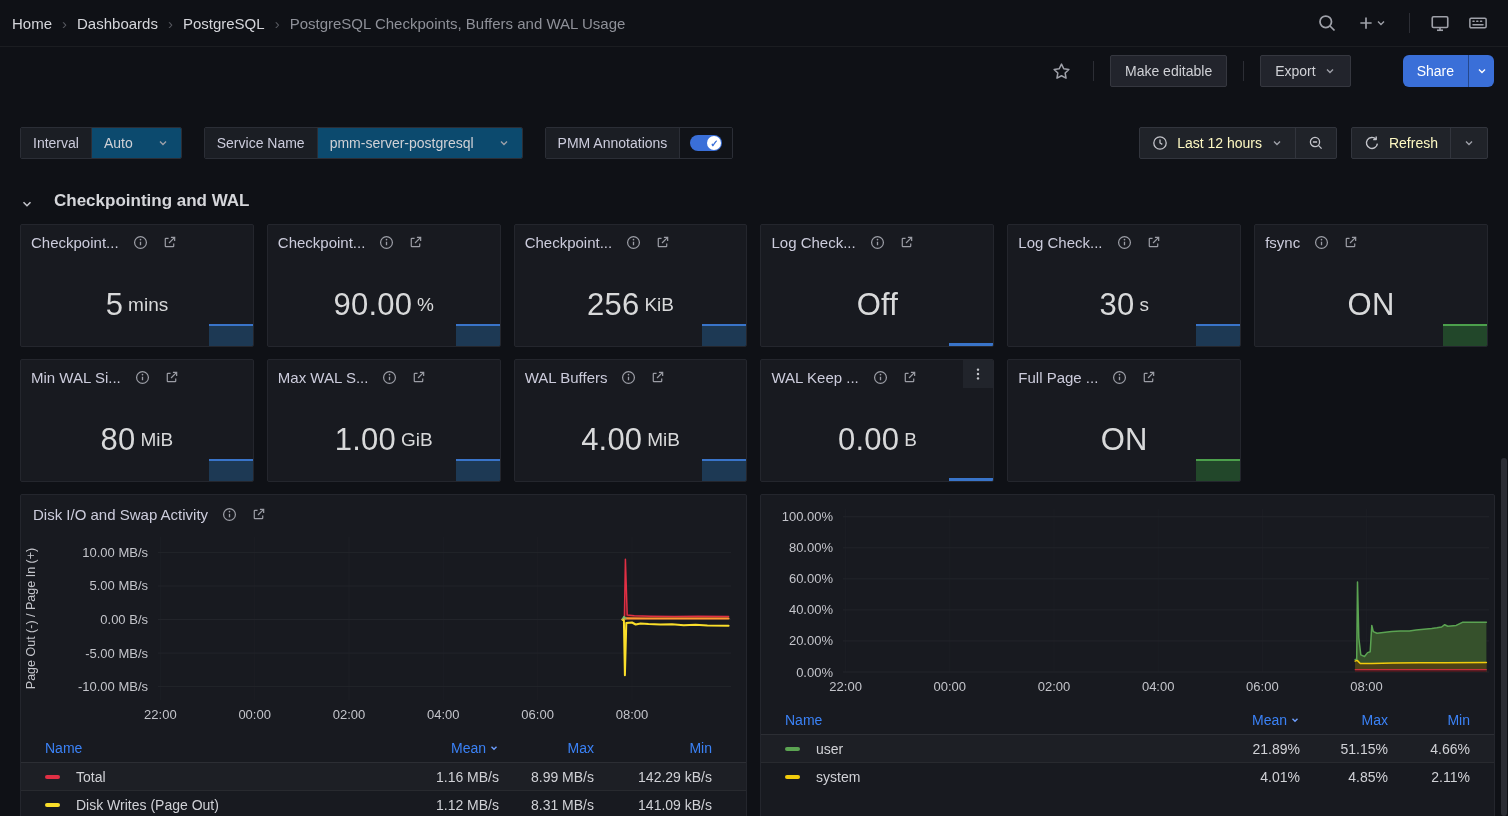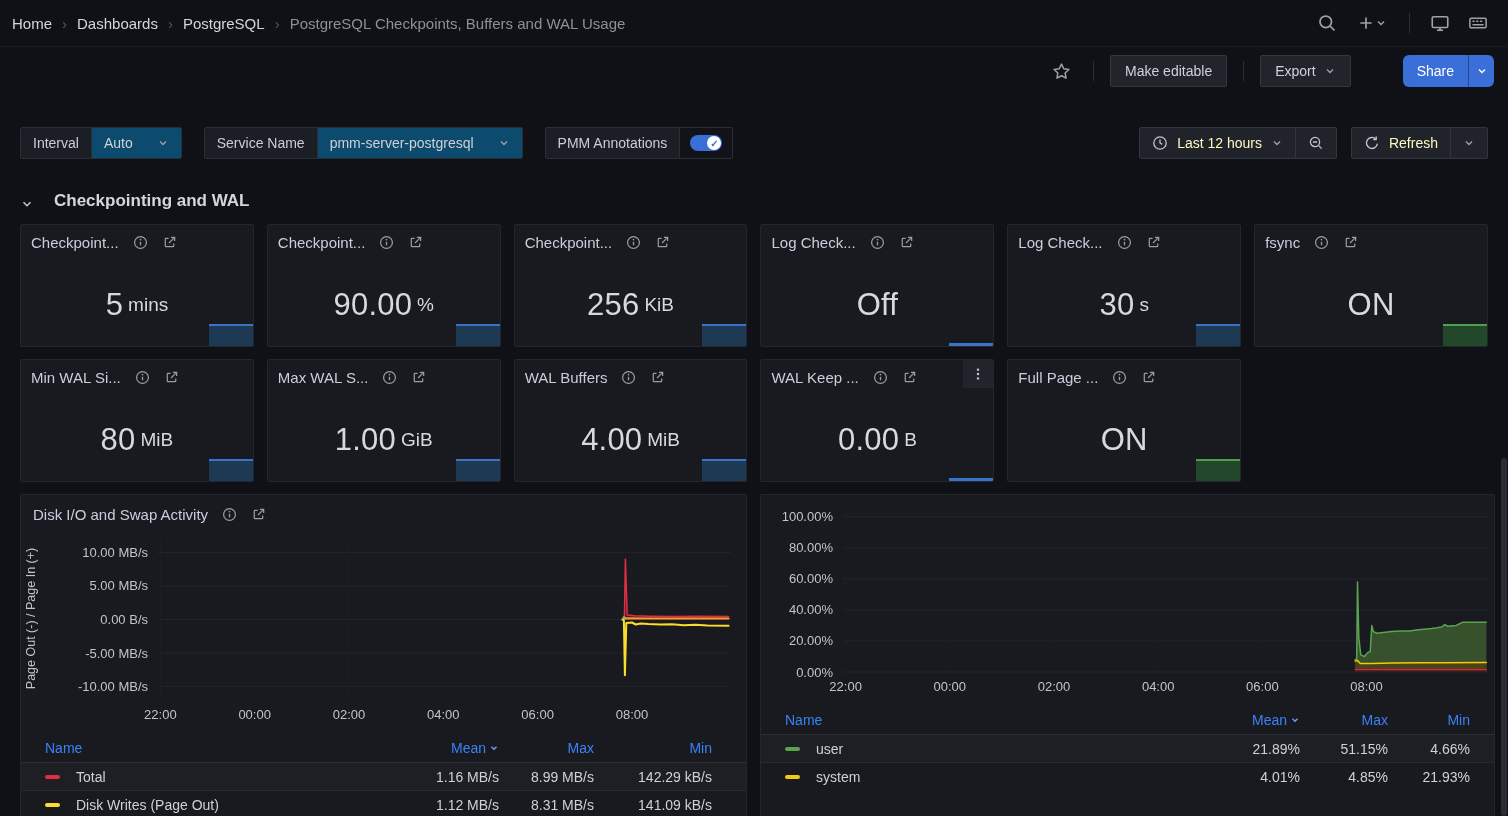--- a/index.html
+++ b/index.html
@@ -723,21 +723,21 @@
     <span class="lv num">4.66%</span>
   </div>
 
   <div class="legend-row cols-cpu">
     <span class="lv l-name">
       <span class="swatch" style="background: rgb(242, 204, 12);"></span>
       <span class="nm">system</span>
     </span>
     <span class="lv num">4.01%</span>
     <span class="lv num">4.85%</span>
-    <span class="lv num">21.93%</span>
+    <span class="lv num">2.11%</span>
   </div>
 </div>
       </div>
     </section>
 
   </div>
 
   <div class="scrollbar">
     <div class="scroll-thumb"></div>
   </div>

